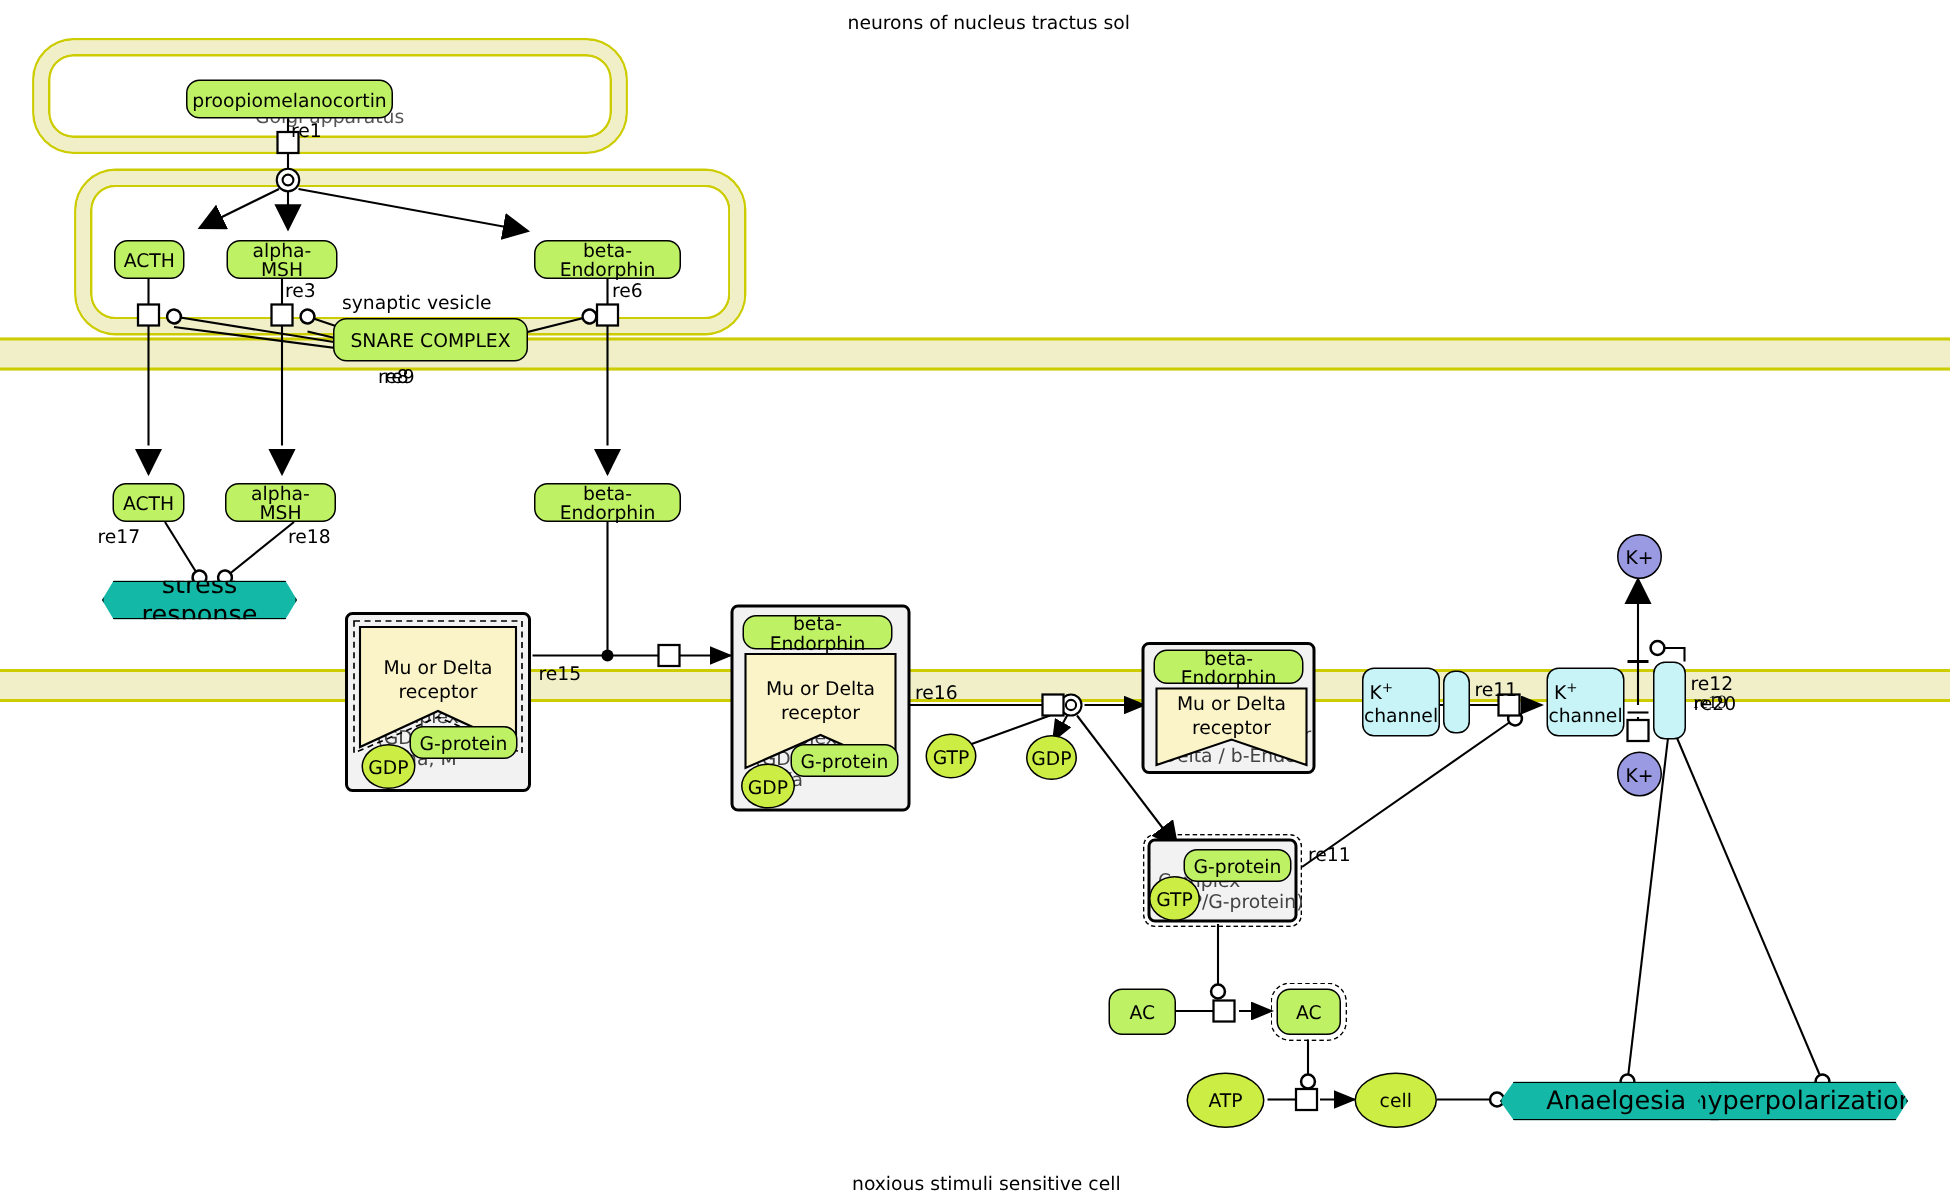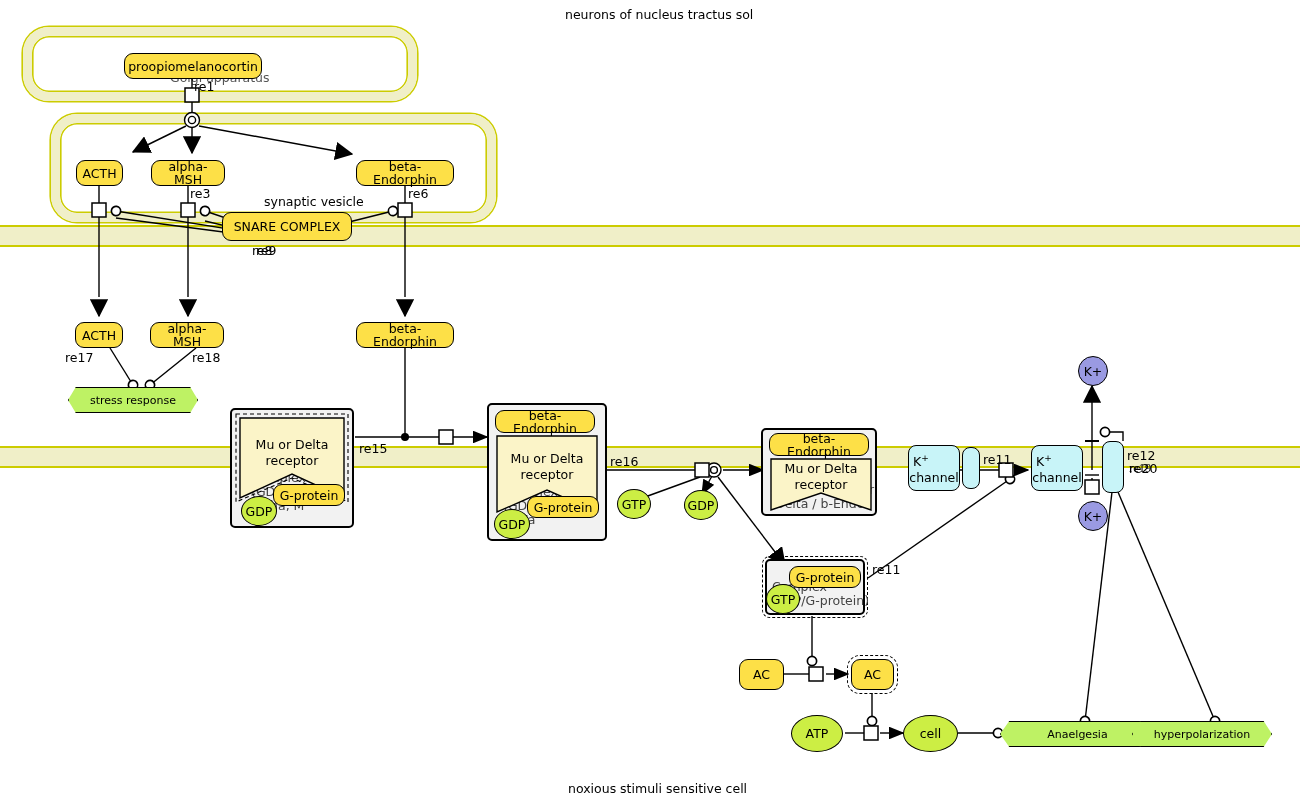--- a/index.html
+++ b/index.html
@@ -2,27 +2,27 @@
 <html><head>
 <meta charset="utf-8">
 <style>
   html,body{margin:0;padding:0;background:#ffffff;}
   body{width:1300px;height:800px;position:relative;overflow:hidden;
        font-family:"DejaVu Sans","Liberation Sans",sans-serif;}
   #stage{position:absolute;left:0;top:0;width:1300px;height:788px;}
   svg.layer{position:absolute;left:0;top:0;width:1300px;height:800px;overflow:visible;}
   .node{position:absolute;box-sizing:border-box;display:flex;align-items:center;
         justify-content:center;text-align:center;color:#000;}
-  .macro{background:#fde047;border:1.4px solid #000;border-radius:9px;
+  .macro{background:#bef264;border:1.4px solid #000;border-radius:9px;
          font-size:12.5px;line-height:13px;padding:0 4px;}
   .simple{background:#ccee44;border:1.4px solid #000;border-radius:50%;font-size:12.5px;}
   .ion{background:#9a9ae2;border:1.4px solid #000;border-radius:50%;font-size:12.5px;}
   .channel{background:#c8f4f8;border:1.4px solid #000;border-radius:8px;font-size:12.5px;
            line-height:13px;}
-  .phen{background:#bef264;border:1.4px solid #000;font-size:11px;
+  .phen{background:#14b8a6;border:1.4px solid #000;font-size:17px;
         clip-path:polygon(6% 0,94% 0,100% 50%,94% 100%,6% 100%,0 50%);}
   .cplx{background:#f2f2f2;border:2.6px solid #000;border-radius:5px;}
   .cplx.dashed{border:2.2px solid #000;outline:1.3px dashed #000;outline-offset:2.5px;}
   .cplxlabel{position:absolute;font-size:12.5px;color:#444;line-height:14px;text-align:left;}
   .rlabel{position:absolute;font-size:12.5px;color:#000;white-space:nowrap;}
   .cmplabel{position:absolute;font-size:12.5px;color:#000;white-space:nowrap;}
   .title{position:absolute;font-size:12.5px;color:#000;white-space:nowrap;}
   .memb{position:absolute;background:#f0efc8;border-top:2.4px solid #cccc00;
         border-bottom:2.4px solid #cccc00;}
   .compart{position:absolute;box-sizing:border-box;border:9px solid #f0efc8;
@@ -37,21 +37,21 @@
 
   <div class="compart" style="left:23px;top:27px;width:394px;height:74px;"></div>
   <div class="compart" style="left:51px;top:114px;width:445px;height:108px;"></div>
 
   <div class="memb" style="left:0;top:225px;width:1300px;height:18px;"></div>
   <div class="memb" style="left:0;top:446px;width:1300px;height:18px;"></div>
 
   <div class="title" style="left:565px;top:7px;">neurons of nucleus tractus sol</div>
   <div class="title" style="left:568px;top:781px;">noxious stimuli sensitive cell</div>
   <div class="cmplabel" style="left:170px;top:70px;color:#555;">Golgi apparatus</div>
-  <div class="cmplabel" style="left:228px;top:194px;margin-left:36px;">synaptic vesicle</div>
+  <div class="cmplabel" style="left:228px;top:194px;">synaptic vesicle</div>
 
   <svg class="layer">
     <defs>
       <marker id="arr" markerWidth="11" markerHeight="9" refX="10" refY="4.5" orient="auto">
         <path d="M0,0 L11,4.5 L0,9 z" fill="#000"></path>
       </marker>
       <marker id="bigarr" markerWidth="13" markerHeight="13" refX="12" refY="6.5" orient="auto">
         <path d="M0,0 L13,6.5 L0,13 z" fill="#000"></path>
       </marker>
       <marker id="circ" markerWidth="9" markerHeight="9" refX="4.5" refY="4.5" orient="auto">

